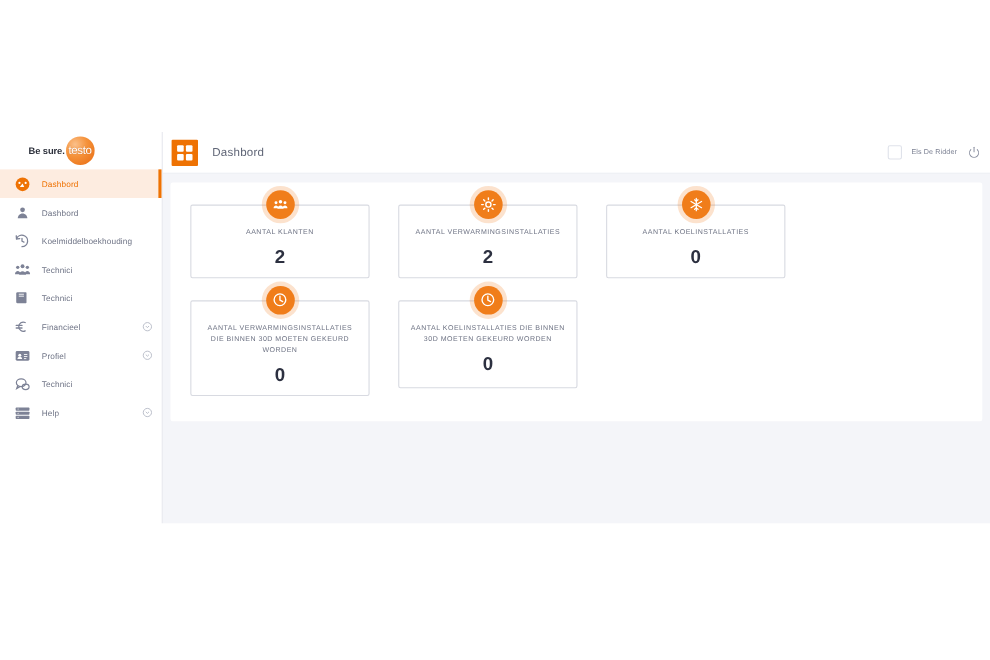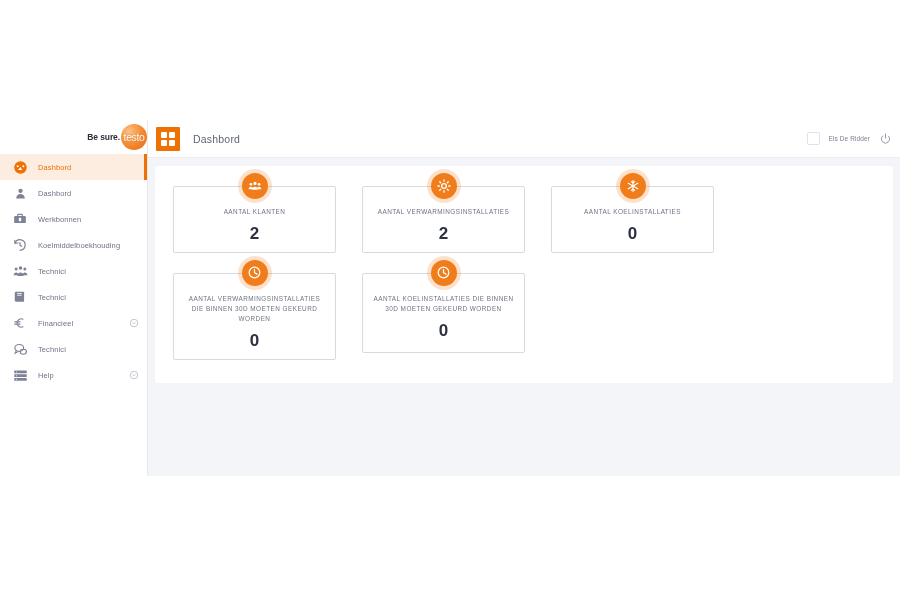--- a/index.html
+++ b/index.html
@@ -32,21 +32,20 @@
     box-sizing: border-box;
     position: relative;
     overflow: hidden;
   }
   .brand {
     height: 34px;
     display: flex;
     align-items: center;
     padding-left: 26px;
     box-sizing: border-box;
-    justify-content: flex-end;
   }
   .brand-text {
     font-size: 8.5px;
     font-weight: bold;
     color: #2b2f3a;
     letter-spacing: -0.1px;
     line-height: 1;
   }
   .brand-logo {
     width: 26px;
@@ -287,30 +286,20 @@
       <div class="nav-item">
         <span class="nav-icon">
           <svg width="13" height="13" viewBox="0 0 24 24" fill="currentColor">
             <circle cx="12" cy="7" r="4"></circle>
             <path d="M4 21c0-4.4 3.6-8 8-8s8 3.6 8 8z"></path>
           </svg>
         </span>
         <span class="nav-label">Dashbord</span>
       </div>
 
-      <div class="nav-item">
-        <span class="nav-icon">
-          <svg width="14" height="14" viewBox="0 0 24 24" fill="currentColor">
-            <path d="M9 3h6a2 2 0 012 2v2h-2V5H9v2H7V5a2 2 0 012-2z"></path>
-            <rect x="2" y="7" width="20" height="12" rx="2"></rect>
-            <rect x="10" y="10" width="4" height="6" rx="1" fill="#fff"></rect>
-          </svg>
-        </span>
-        <span class="nav-label">Werkbonnen</span>
-      </div>
 
 
       <div class="nav-item">
         <span class="nav-icon">
           <svg width="14" height="14" viewBox="0 0 24 24" fill="none" stroke="currentColor" stroke-width="2" stroke-linecap="round">
             <path d="M3.5 8.5A9 9 0 1112 21"></path>
             <polyline points="3,4 3.5,9 8.5,8.5"></polyline>
             <polyline points="12,8 12,12.5 15,14"></polyline>
           </svg>
         </span>
@@ -351,20 +340,37 @@
         </span>
         <span class="nav-label">Financieel</span>
         <span class="nav-chevron">
           <svg width="10" height="10" viewBox="0 0 24 24" fill="none" stroke="currentColor" stroke-width="2">
             <circle cx="12" cy="12" r="9"></circle>
               <polyline points="8.5,10.5 12,14 15.5,10.5"></polyline>
           </svg>
         </span>
       </div>
 
+      <div class="nav-item">
+        <span class="nav-icon">
+          <svg width="15" height="15" viewBox="0 0 24 24" fill="currentColor">
+            <rect x="2" y="5" width="20" height="14" rx="2"></rect>
+            <circle cx="8" cy="11" r="2.2" fill="#fff"></circle>
+            <path d="M4.6 16.5c0-1.9 1.5-3.2 3.4-3.2s3.4 1.3 3.4 3.2z" fill="#fff"></path>
+            <path d="M14 10h5M14 13h5M14 16h3.5" stroke="#fff" stroke-width="1.3"></path>
+          </svg>
+        </span>
+        <span class="nav-label">Profiel</span>
+        <span class="nav-chevron">
+          <svg width="10" height="10" viewBox="0 0 24 24" fill="none" stroke="currentColor" stroke-width="2">
+            <circle cx="12" cy="12" r="9"></circle>
+              <polyline points="8.5,10.5 12,14 15.5,10.5"></polyline>
+          </svg>
+        </span>
+      </div>
 
 
       <div class="nav-item">
         <span class="nav-icon">
           <svg width="15" height="15" viewBox="0 0 24 24" fill="none" stroke="currentColor" stroke-width="1.8">
             <ellipse cx="10" cy="9.5" rx="7" ry="5.5"></ellipse>
             <path d="M5 14l-1.5 4 4.5-2.6"></path>
             <ellipse cx="16.5" cy="15.5" rx="5" ry="4"></ellipse>
           </svg>
         </span>

